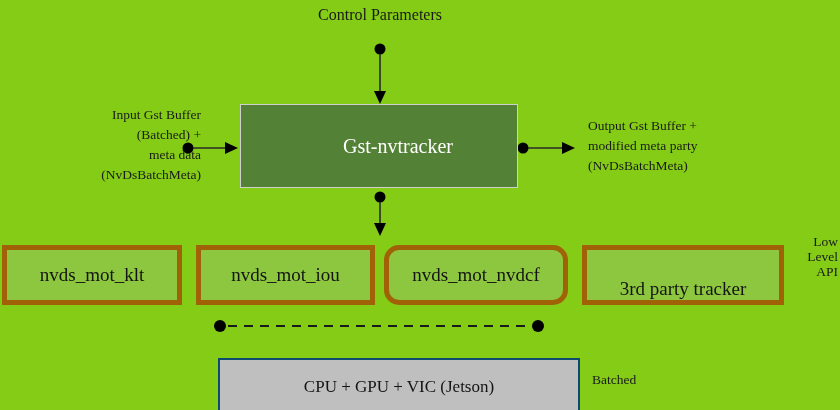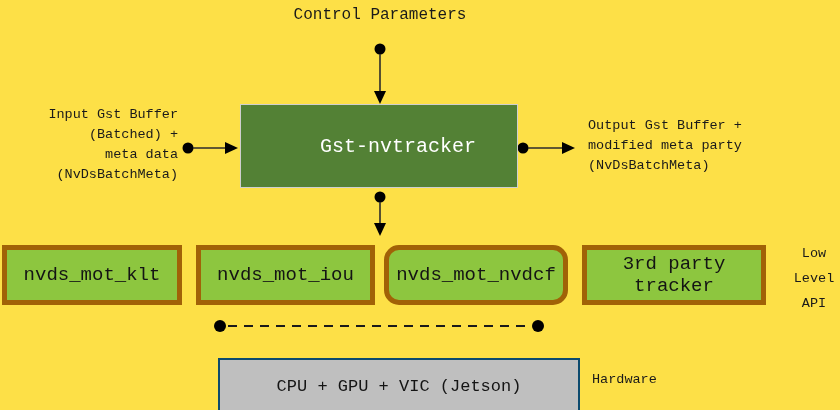--- a/index.html
+++ b/index.html
@@ -1,45 +1,45 @@
 <!DOCTYPE html>
 <html style="--dark_green: #538135; --light_green: #8dc63f; --gray_box: #bfbfbf; --connector: #000000;"><head>
 <meta charset="utf-8">
 <style>
   html,body { margin:0; padding:0; background:#ffffff; }
   .canvas {
-    position:relative; width:840px; height:410px; background:#fde047;
-    font-family:Liberation Mono, monospace; overflow:hidden;
+    position:relative; width:840px; height:410px; background:#84cc16;
+    font-family:Liberation Serif, serif; overflow:hidden;
   }
   .connector-layer { position:absolute; left:0; top:0; width:840px; height:410px; pointer-events:none; }
   .lbl { position:absolute; color:#1a1a1a; white-space:pre-line; line-height:20px; font-size:13.5px; }
   .box { position:absolute; display:flex; align-items:center; justify-content:center; box-sizing:border-box; text-align:center; }
   .main-box {
     left:240px; top:104px; width:278px; height:84px;
     background:var(--dark_green, #538135); border:1px solid #cfcfcf;
     color:#ffffff; font-size:20px;padding-left:38px;
   }
   .tracker-box {
     top:236px; height:60px;
     background:var(--light_green, #8dc63f); border:5px solid #a16207;
     color:#141414; font-size:19px;margin-top:9px;
   }
   .tracker-klt    { left:2px;   width:180px; }
   .tracker-iou    { left:196px; width:179px; }
   .tracker-nvdcf  { left:384px; width:184px;border-radius:15px; }
-  .tracker-3rd    { left:582px; width:184px; }
+  .tracker-3rd    { left:582px; width:202px;align-items:flex-end; }
   .hardware-box {
     left:218px; top:358px; width:362px; height:57px;
     background:var(--gray_box, #bfbfbf); border:2px solid #0c4a6e;
     color:#141414; font-size:17px;
   }
   .control-params { left:240px; top:5px; width:280px; text-align:center; font-size:16px; }
-  .input-label    { left:22px;  top:105px; width:156px; text-align:right; }
+  .input-label    { left:45px;  top:105px; width:156px; text-align:right; }
   .output-label   { left:588px; top:116px; width:200px; text-align:left; }
-  .lowlevel-label { left:790px; top:234px; width:48px;  text-align:center; line-height:25px;margin-top:7px; }
+  .lowlevel-label { left:790px; top:234px; width:48px;  text-align:right; line-height:15px; }
   .hardware-label { left:592px; top:370px; width:100px; text-align:left; }
 </style>
 </head>
 <body>
 
 <div class="canvas">
 
   <svg class="connector-layer" viewBox="0 0 840 410">
 
     <g>
@@ -77,21 +77,21 @@
   <div class="lbl input-label">Input Gst Buffer
 (Batched) +
 meta data
 (NvDsBatchMeta)</div>
   <div class="lbl output-label">Output Gst Buffer +
 modified meta party
 (NvDsBatchMeta)</div>
   <div class="lbl lowlevel-label">Low
 Level
 API</div>
-  <div class="lbl hardware-label">Hardware</div>
+  <div class="lbl hardware-label">Batched</div>
 
   <div class="box main-box">
     <span>Gst-nvtracker</span>
   </div>
 
   <div class="box tracker-box tracker-klt">
     <span>nvds_mot_klt</span>
   </div>
   <div class="box tracker-box tracker-iou">
     <span>nvds_mot_iou</span>

